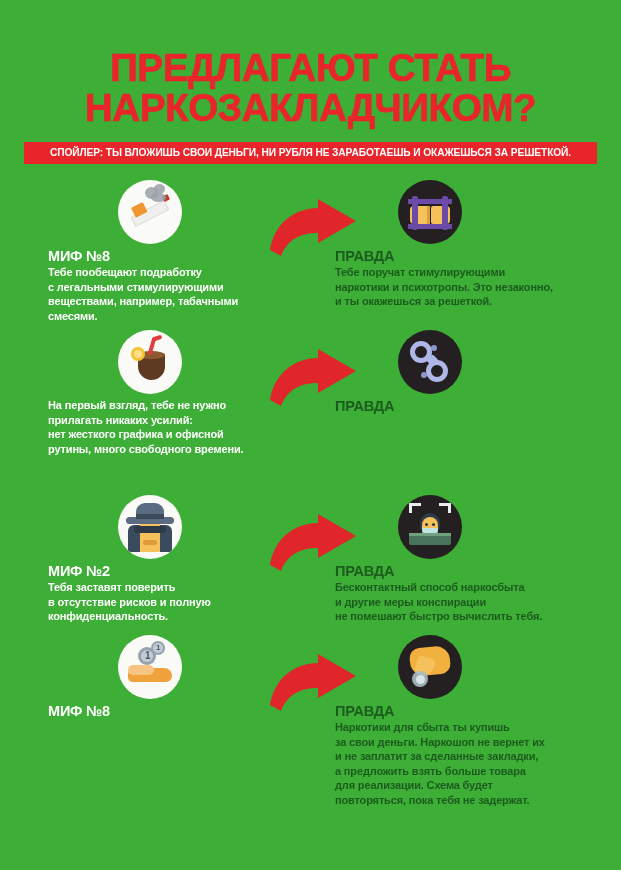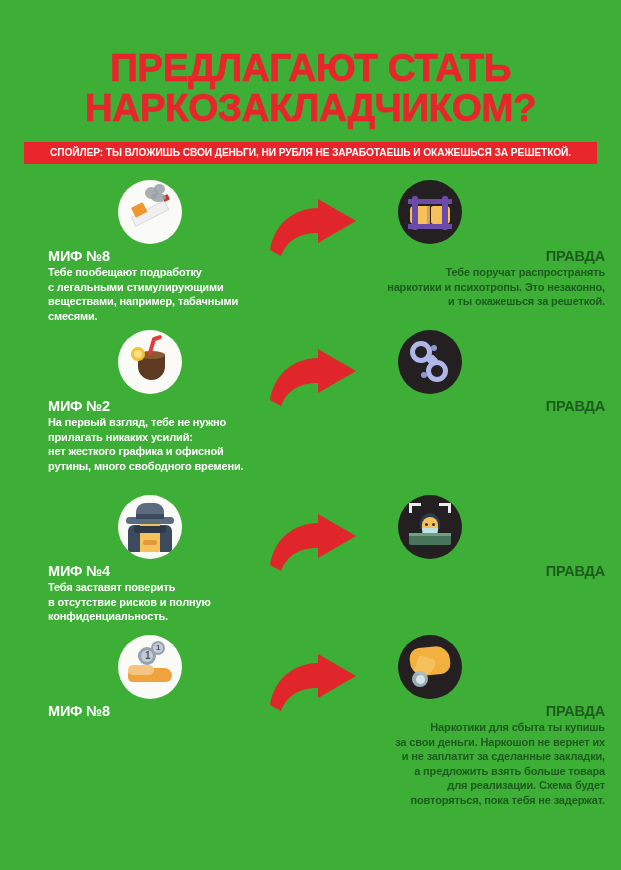--- a/index.html
+++ b/index.html
@@ -61,21 +61,21 @@
   .body{
     font-weight:bold;font-size:11px;line-height:14.6px;
     letter-spacing:-0.15px;white-space:pre-line;
   }
   .body.white{color:#FFFFFF;}
   .body.dark{color:#1C5C1E;}
   .sub{
     font-weight:bold;font-size:12.2px;line-height:14.4px;color:#FFFFFF;
   }
   .txt-myth{padding-left:48px;padding-right:6px;margin-top:4px;}
-  .txt-truth{padding-left:30px;padding-right:16px;margin-top:4px;text-align:right;}
+  .txt-truth{padding-left:30px;padding-right:8px;margin-top:4px;}
 
   
   .arrow{position:absolute;width:92px;height:62px;}
   .arrow svg{display:block;width:100%;height:100%;}
 
   
   .ic{position:absolute;}
 </style>
 </head>
 <body>
@@ -122,21 +122,21 @@
           <div class="ic" style="left:33px;top:26px;width:19px;height:18px;background:#F6C15B;border-radius:2px 4px 4px 2px;"></div>
           <div class="ic" style="left:14px;top:16px;width:6px;height:34px;background:#6B4AA8;border-radius:2px;"></div>
           <div class="ic" style="left:44px;top:16px;width:6px;height:34px;background:#6B4AA8;border-radius:2px;"></div>
           <div class="ic" style="left:10px;top:19px;width:44px;height:5px;background:#6B4AA8;"></div>
           <div class="ic" style="left:10px;top:44px;width:44px;height:5px;background:#6B4AA8;"></div>
           <div class="ic" style="left:29px;top:26px;width:3px;height:18px;background:#D9A23F;"></div>
         </div>
       </div>
       <div class="txt-truth">
         <div class="label dark">ПРАВДА</div>
-        <div class="body dark">Тебе поручат распространять
+        <div class="body dark">Тебе поручат стимулирующими
 наркотики и психотропы. Это незаконно,
 и ты окажешься за решеткой.</div>
       </div>
     </div>
   </div>
 
   <div class="row" style="height:165px;">
     <div class="arrow" style="left:268px;top:18px;">
       <svg viewBox="0 0 92 62">
           <path d="M2 52 C6 26 26 10 50 10 L50 1 L88 23 L50 45 L50 35 C32 35 19 42 13 58 Z" fill="#E0262B"></path>
@@ -148,21 +148,20 @@
         <div class="circle light">
           <div class="ic" style="left:20px;top:24px;width:27px;height:26px;background:#5E3A22;border-radius:0 0 14px 14px;"></div>
           <div class="ic" style="left:20px;top:21px;width:27px;height:8px;background:#8B5A32;border-radius:50%;"></div>
           <div class="ic" style="left:32px;top:7px;width:4px;height:18px;background:#E23B3B;transform:rotate(16deg);border-radius:2px;"></div>
           <div class="ic" style="left:35px;top:6px;width:9px;height:4px;background:#E23B3B;border-radius:2px;transform:rotate(-18deg);"></div>
           <div class="ic" style="left:13px;top:17px;width:14px;height:14px;background:#F2C230;border-radius:50%;"></div>
           <div class="ic" style="left:16px;top:20px;width:8px;height:8px;background:#FAE08A;border-radius:50%;"></div>
         </div>
       </div>
       <div class="txt-myth">
-        <div class="label white">МИФ №2</div>
         <div class="body white">На первый взгляд, тебе не нужно
 прилагать никаких усилий:
 нет жесткого графика и офисной
 рутины, много свободного времени.</div>
       </div>
     </div>
 
     <div class="col-truth">
       <div class="icon-wrap" style="justify-content:flex-start;padding-left:93px;">
         <div class="circle dark">
@@ -193,21 +192,21 @@
           <div class="ic" style="left:10px;top:30px;width:12px;height:27px;background:#3C4A5E;border-radius:6px 0 0 2px;"></div>
           <div class="ic" style="left:42px;top:30px;width:12px;height:27px;background:#3C4A5E;border-radius:0 6px 2px 0;"></div>
           <div class="ic" style="left:8px;top:22px;width:48px;height:7px;background:#5B6B80;border-radius:4px;"></div>
           <div class="ic" style="left:18px;top:8px;width:28px;height:17px;background:#5B6B80;border-radius:9px 9px 2px 2px;"></div>
           <div class="ic" style="left:18px;top:19px;width:28px;height:5px;background:#3C4A5E;"></div>
           <div class="ic" style="left:16px;top:31px;width:32px;height:7px;background:#2E3947;border-radius:3px;"></div>
           <div class="ic" style="left:25px;top:45px;width:14px;height:5px;background:#E09A3B;border-radius:3px;"></div>
         </div>
       </div>
       <div class="txt-myth">
-        <div class="label white">МИФ №4</div>
+        <div class="label white">МИФ №2</div>
         <div class="body white">Тебя заставят поверить
 в отсутствие рисков и полную
 конфиденциальность.</div>
       </div>
     </div>
 
     <div class="col-truth">
       <div class="icon-wrap" style="justify-content:flex-start;padding-left:93px;">
         <div class="circle dark">
           <div class="ic" style="left:22px;top:18px;width:20px;height:16px;background:#2B3A4A;border-radius:10px 10px 0 0;"></div>
@@ -218,20 +217,23 @@
           <div class="ic" style="left:11px;top:38px;width:42px;height:12px;background:#49745C;border-radius:2px;"></div>
           <div class="ic" style="left:11px;top:38px;width:42px;height:3px;background:#6FA07F;"></div>
           <div class="ic" style="left:11px;top:8px;width:12px;height:3px;background:#E9EDF0;"></div>
           <div class="ic" style="left:11px;top:8px;width:3px;height:10px;background:#E9EDF0;"></div>
           <div class="ic" style="left:41px;top:8px;width:12px;height:3px;background:#E9EDF0;"></div>
           <div class="ic" style="left:50px;top:8px;width:3px;height:10px;background:#E9EDF0;"></div>
         </div>
       </div>
       <div class="txt-truth">
         <div class="label dark">ПРАВДА</div>
+        <div class="body dark">Бесконтактный способ наркосбыта
+и другие меры конспирации
+не помешают быстро вычислить тебя.</div>
       </div>
     </div>
   </div>
 
   <div class="row" style="height:200px;">
     <div class="arrow" style="left:268px;top:18px;">
       <svg viewBox="0 0 92 62">
           <path d="M2 52 C6 26 26 10 50 10 L50 1 L88 23 L50 45 L50 35 C32 35 19 42 13 58 Z" fill="#E0262B"></path>
         </svg>
     </div>

